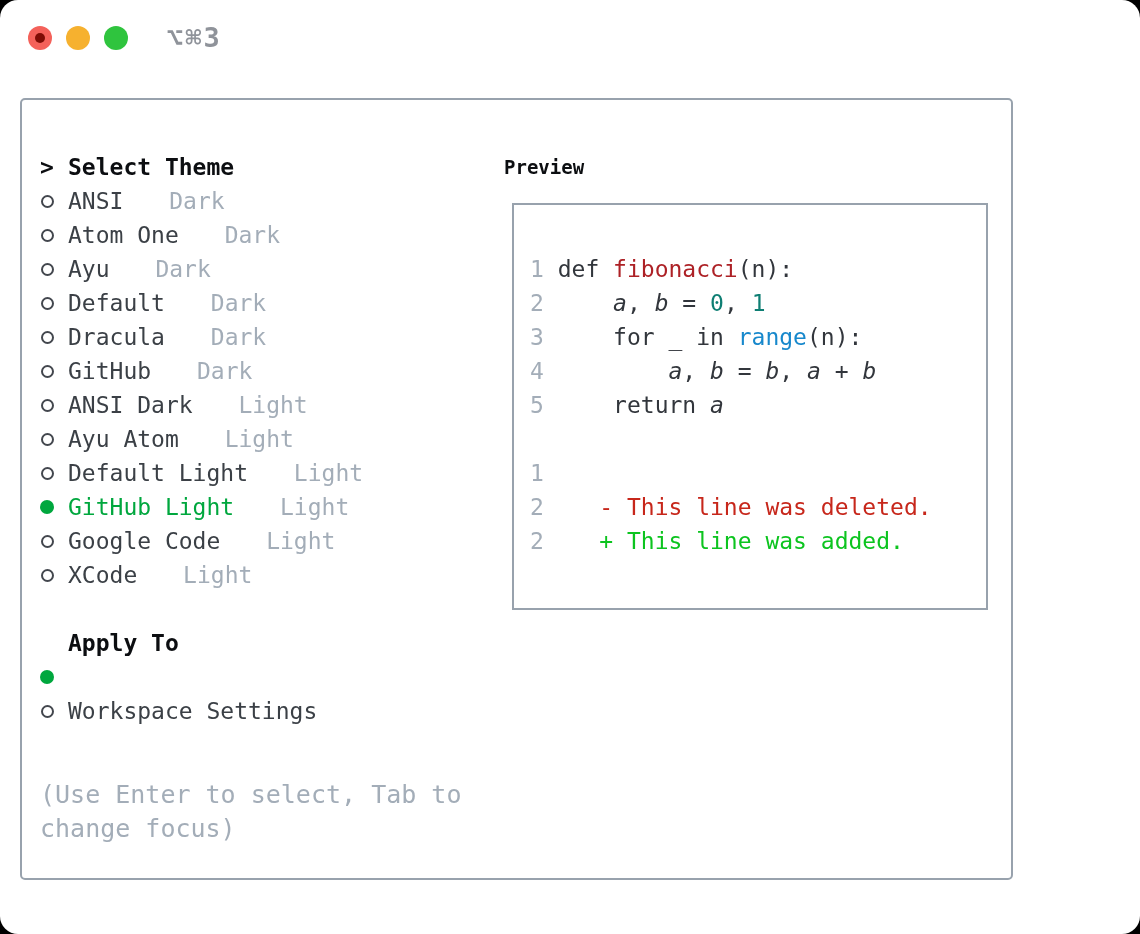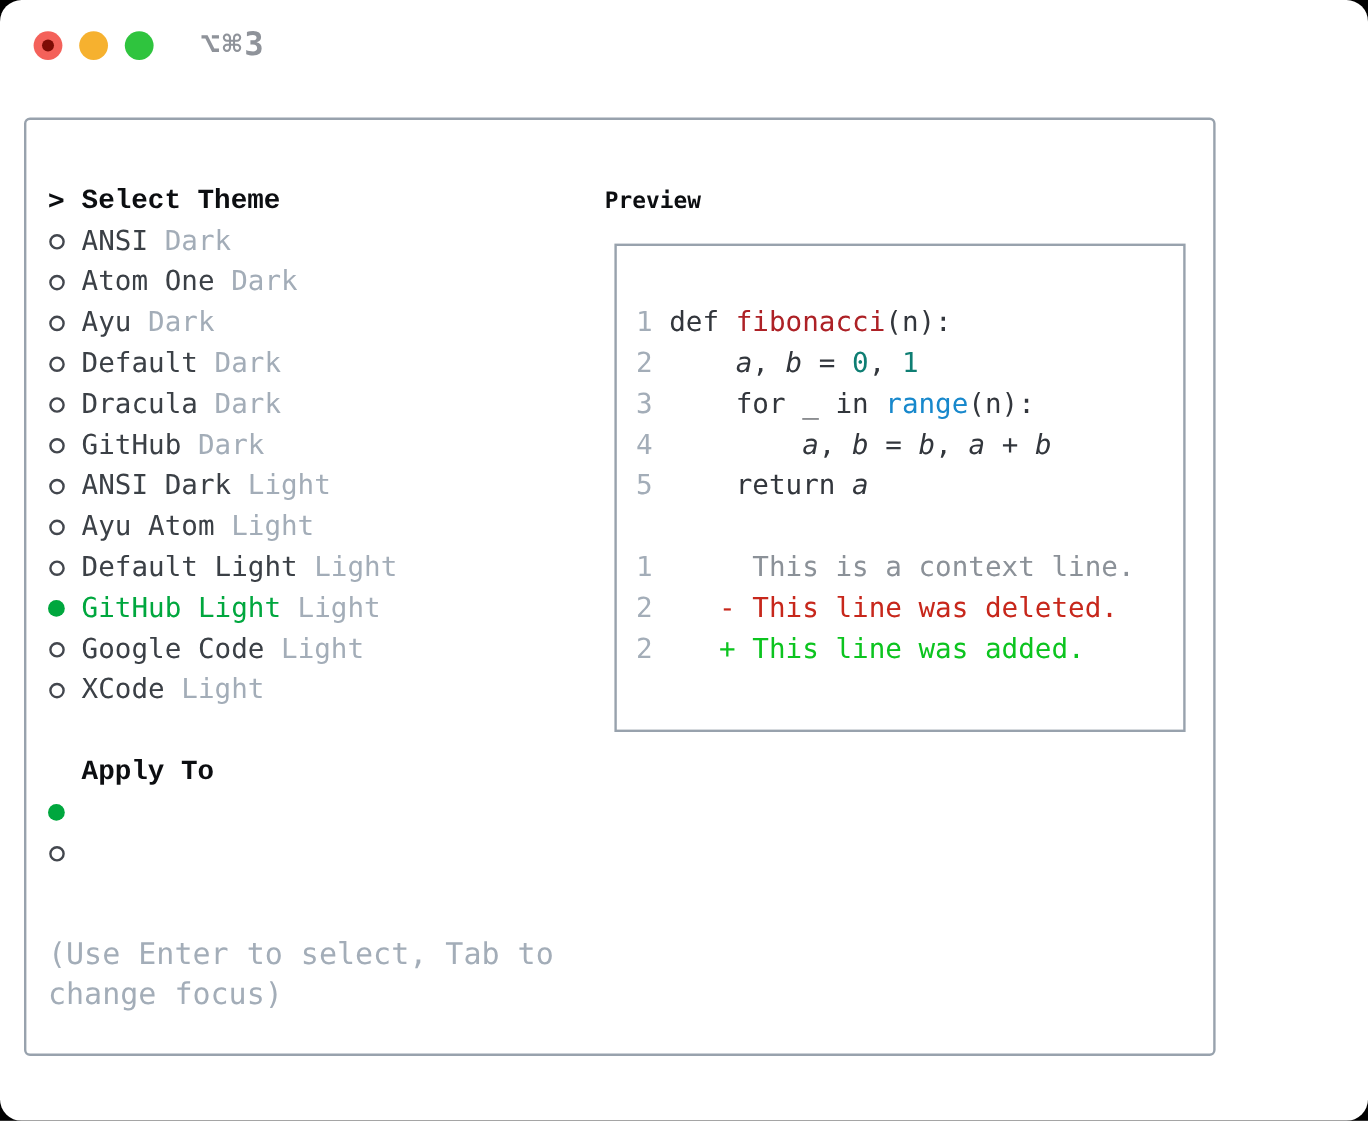--- a/index.html
+++ b/index.html
@@ -34,24 +34,24 @@
     width: 993px; height: 782px;
     border: 2px solid var(--border-gray, #98a2ad);
     border-radius: 5px;
     background: #fff;
   }
   .row { display: flex; height: 34px; align-items: center; font-size: 23px; white-space: pre; }
   .marker { width: 28px; flex: 0 0 28px; display: flex; align-items: center; }
   .ring { width: 13px; height: 13px; border: 2px solid #43474e; border-radius: 50%; margin-left: 1px; }
   .dot  { width: 14px; height: 14px; border-radius: 50%; background: var(--green, #00a73e); }
   .chev { font-weight: bold; color: var(--heading, #0c0e11); }
-  .hdr  { font-weight: bold; color: var(--heading, #0c0e11); font-family: Liberation Mono, monospace; }
+  .hdr  { font-weight: bold; color: var(--heading, #0c0e11); }
   .theme-name { color: var(--text-dark, #3b4046); }
   .theme-name.sel { color: var(--green, #00a73e); }
-  .suffix { color: var(--muted, #a3adb8); }
+  .suffix { color: var(--muted, #a3adb8); margin-left: 32px; }
 
   .theme-col { position: absolute; left: 18px; top: 50px; }
   .apply-col { position: absolute; left: 18px; top: 526px; }
   .hint {
     position: absolute; left: 18px; top: 662px; width: 430px;
     font-size: 25px; line-height: 34px; color: var(--muted, #a3adb8); margin-top: 16px;
   }
   
   .preview-header {
     position: absolute; left: 482px; top: 50px; height: 34px;
@@ -104,35 +104,35 @@
         </div>
     </div>
 
     <div class="apply-col">
       <div class="row">
         <span class="marker"></span>
         <span class="hdr">Apply To</span>
       </div>
       <div id="apply-rows">
           <div class="row"><span class="marker"><span class="dot"></span></span></div>
-          <div class="row"><span class="marker"><span class="ring"></span></span></div>
+          <div class="row"><span class="marker"><span class="ring"></span></span><span class="theme-name">Workspace Settings</span></div>
         </div>
     </div>
 
     <div class="hint">(Use Enter to select, Tab to change focus)</div>
 
     <div class="preview-header">Preview</div>
     <div class="preview-box">
       <div class="code" id="preview-code">
           <div class="code-line"><span class="linenum">1 </span><span style="color: rgb(50, 54, 60);">def </span><span style="color: rgb(173, 33, 38);">fibonacci</span><span style="color: rgb(50, 54, 60);">(n):</span></div>
           <div class="code-line"><span class="linenum">2 </span><span style="color: rgb(50, 54, 60);">    </span><span class="it" style="color: rgb(50, 54, 60);">a</span><span style="color: rgb(50, 54, 60);">, </span><span class="it" style="color: rgb(50, 54, 60);">b</span><span style="color: rgb(50, 54, 60);"> = </span><span style="color: rgb(14, 126, 115);">0</span><span style="color: rgb(50, 54, 60);">, </span><span style="color: rgb(14, 126, 115);">1</span></div>
           <div class="code-line"><span class="linenum">3 </span><span style="color: rgb(50, 54, 60);">    for _ in </span><span style="color: rgb(23, 136, 204); text-align: right;">range</span><span style="color: rgb(50, 54, 60);">(n):</span></div>
           <div class="code-line"><span class="linenum">4 </span><span style="color: rgb(50, 54, 60);">        </span><span class="it" style="color: rgb(50, 54, 60);">a</span><span style="color: rgb(50, 54, 60);">, </span><span class="it" style="color: rgb(50, 54, 60);">b</span><span style="color: rgb(50, 54, 60);"> = </span><span class="it" style="color: rgb(50, 54, 60);">b</span><span style="color: rgb(50, 54, 60);">, </span><span class="it" style="color: rgb(50, 54, 60);">a</span><span style="color: rgb(50, 54, 60);"> + </span><span class="it" style="color: rgb(50, 54, 60);">b</span></div>
           <div class="code-line"><span class="linenum">5 </span><span style="color: rgb(50, 54, 60);">    return </span><span class="it" style="color: rgb(50, 54, 60);">a</span></div>
           <div class="code-line"></div>
-          <div class="code-line"><span class="linenum">1 </span><span style="color: rgb(139, 145, 152);">     This is a context line.</span></div>
+          <div class="code-line"><span class="linenum">1 </span></div>
           <div class="code-line"><span class="linenum">2 </span><span style="color: rgb(199, 39, 27);">   - This line was deleted.</span></div>
           <div class="code-line"><span class="linenum">2 </span><span style="color: rgb(12, 196, 31);">   + This line was added.</span></div>
         </div>
     </div>
 
   </div>
 </div>
 
 </body></html>

